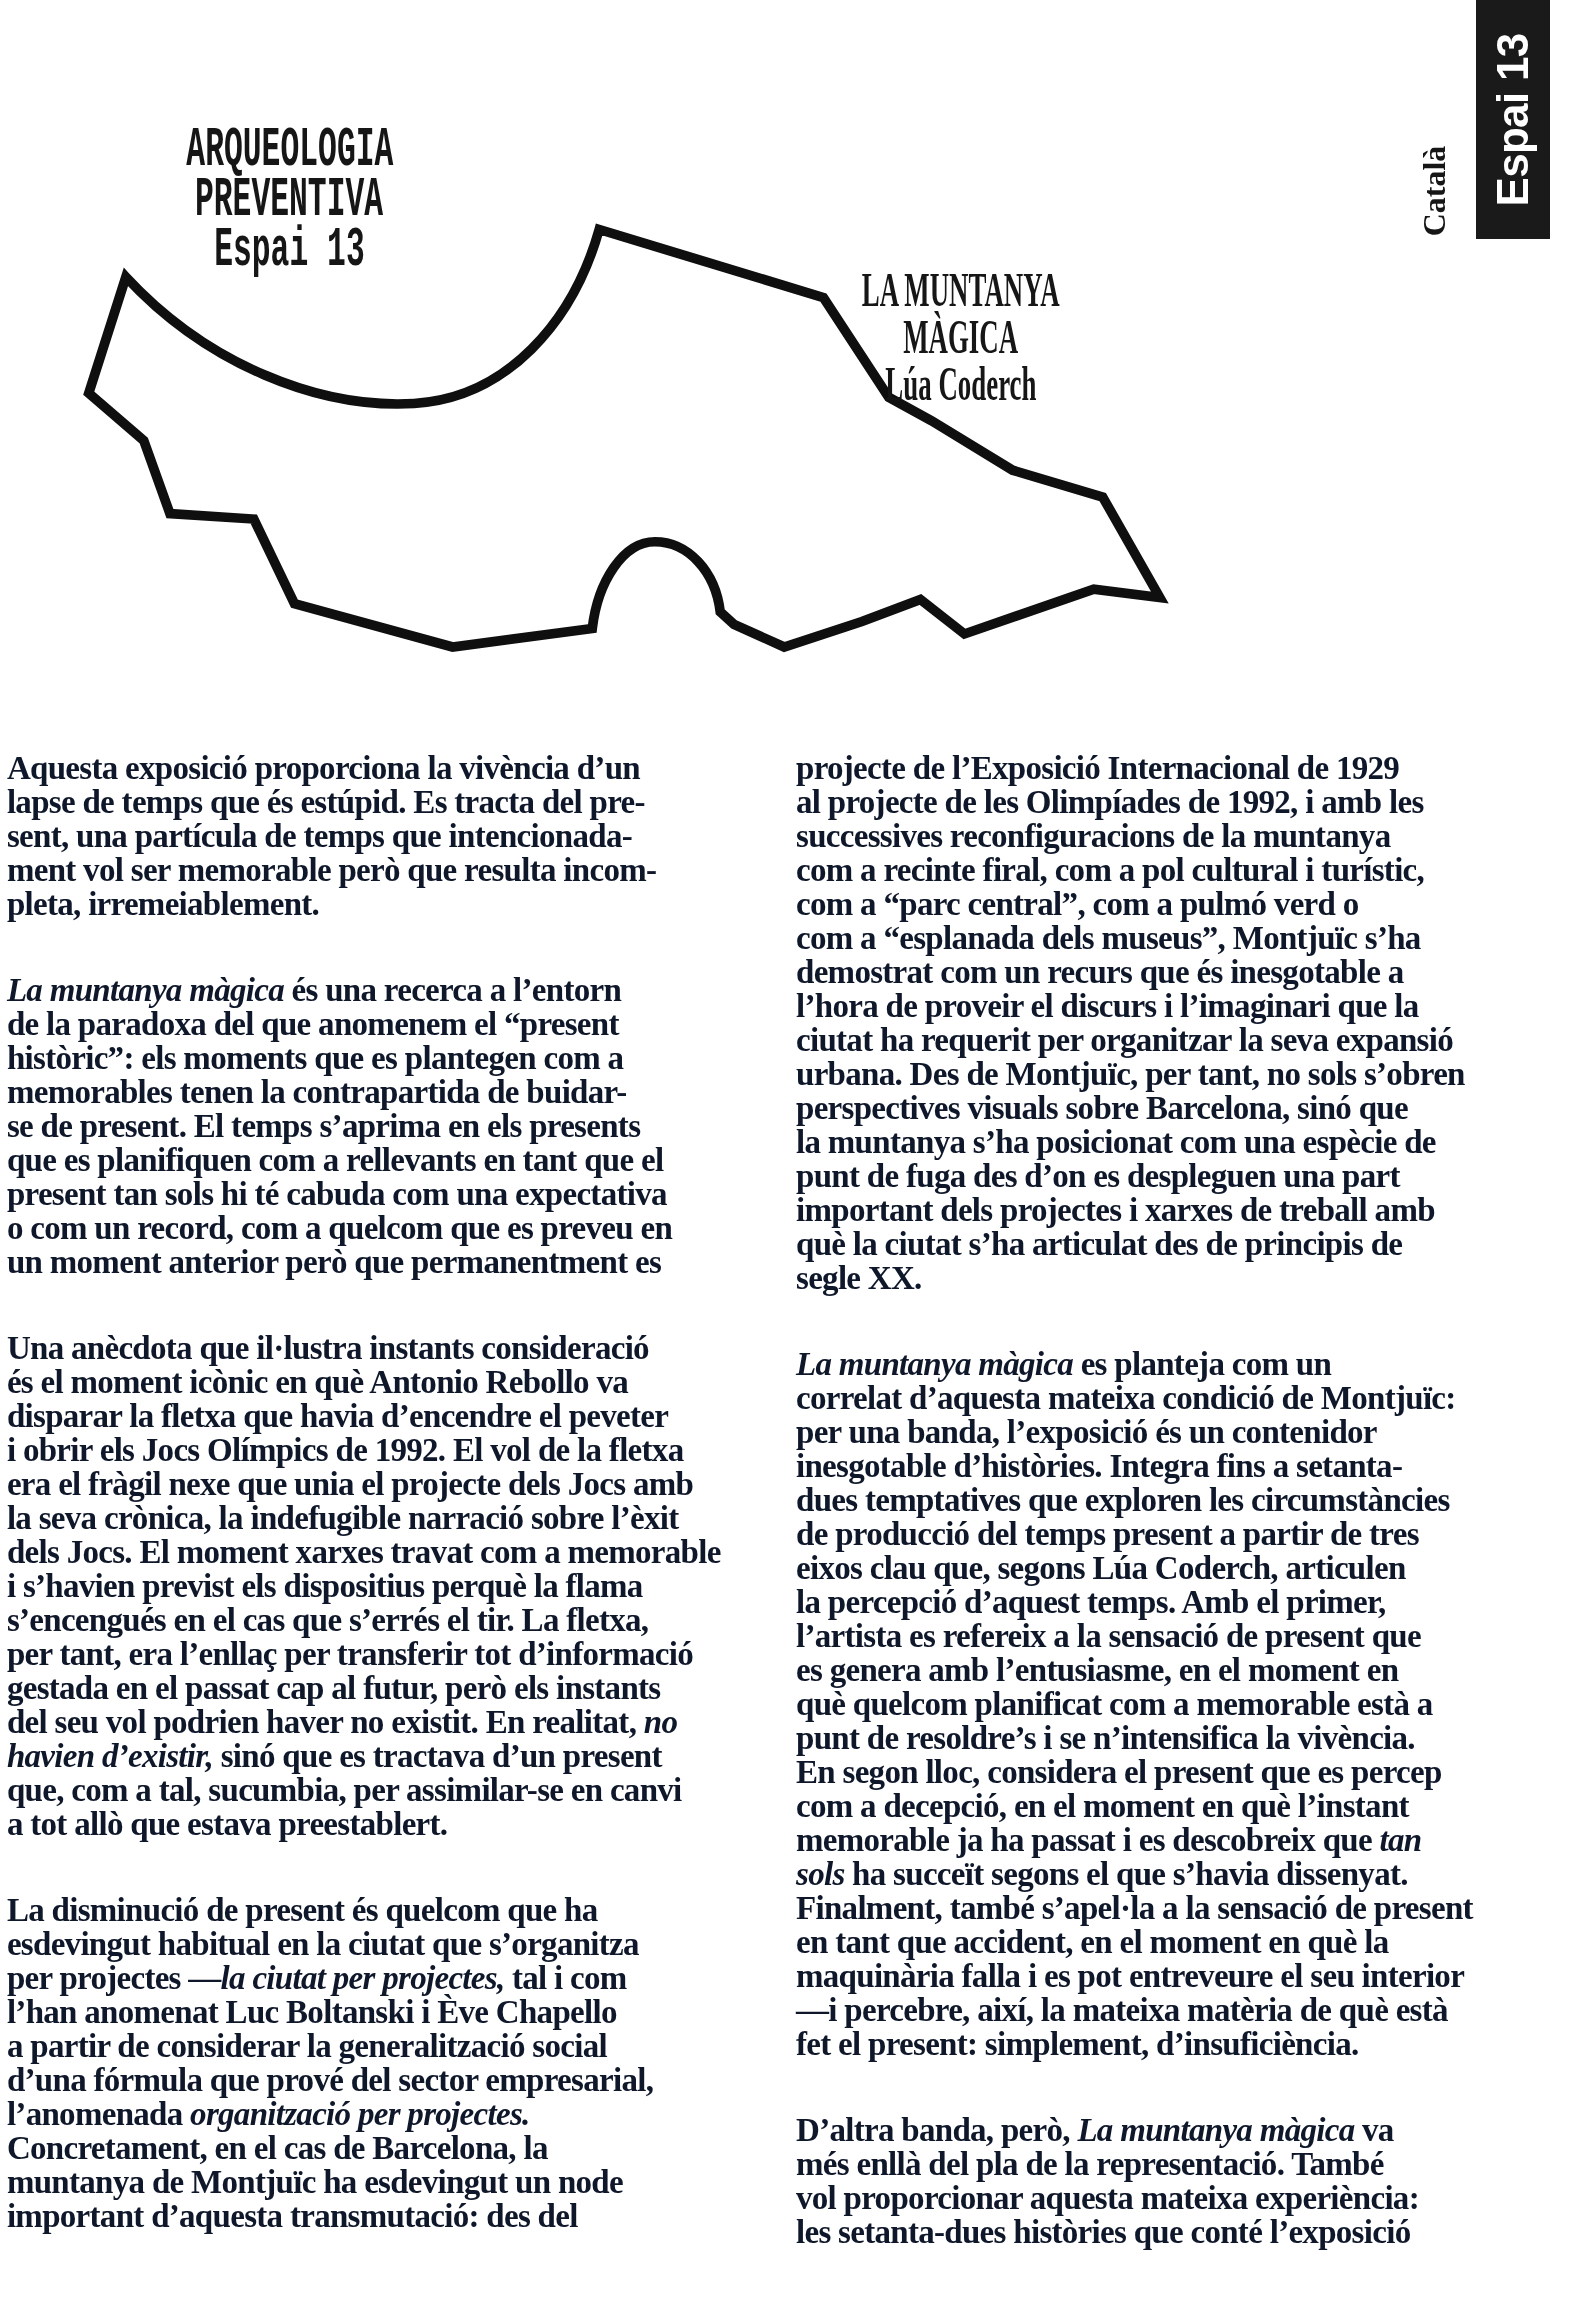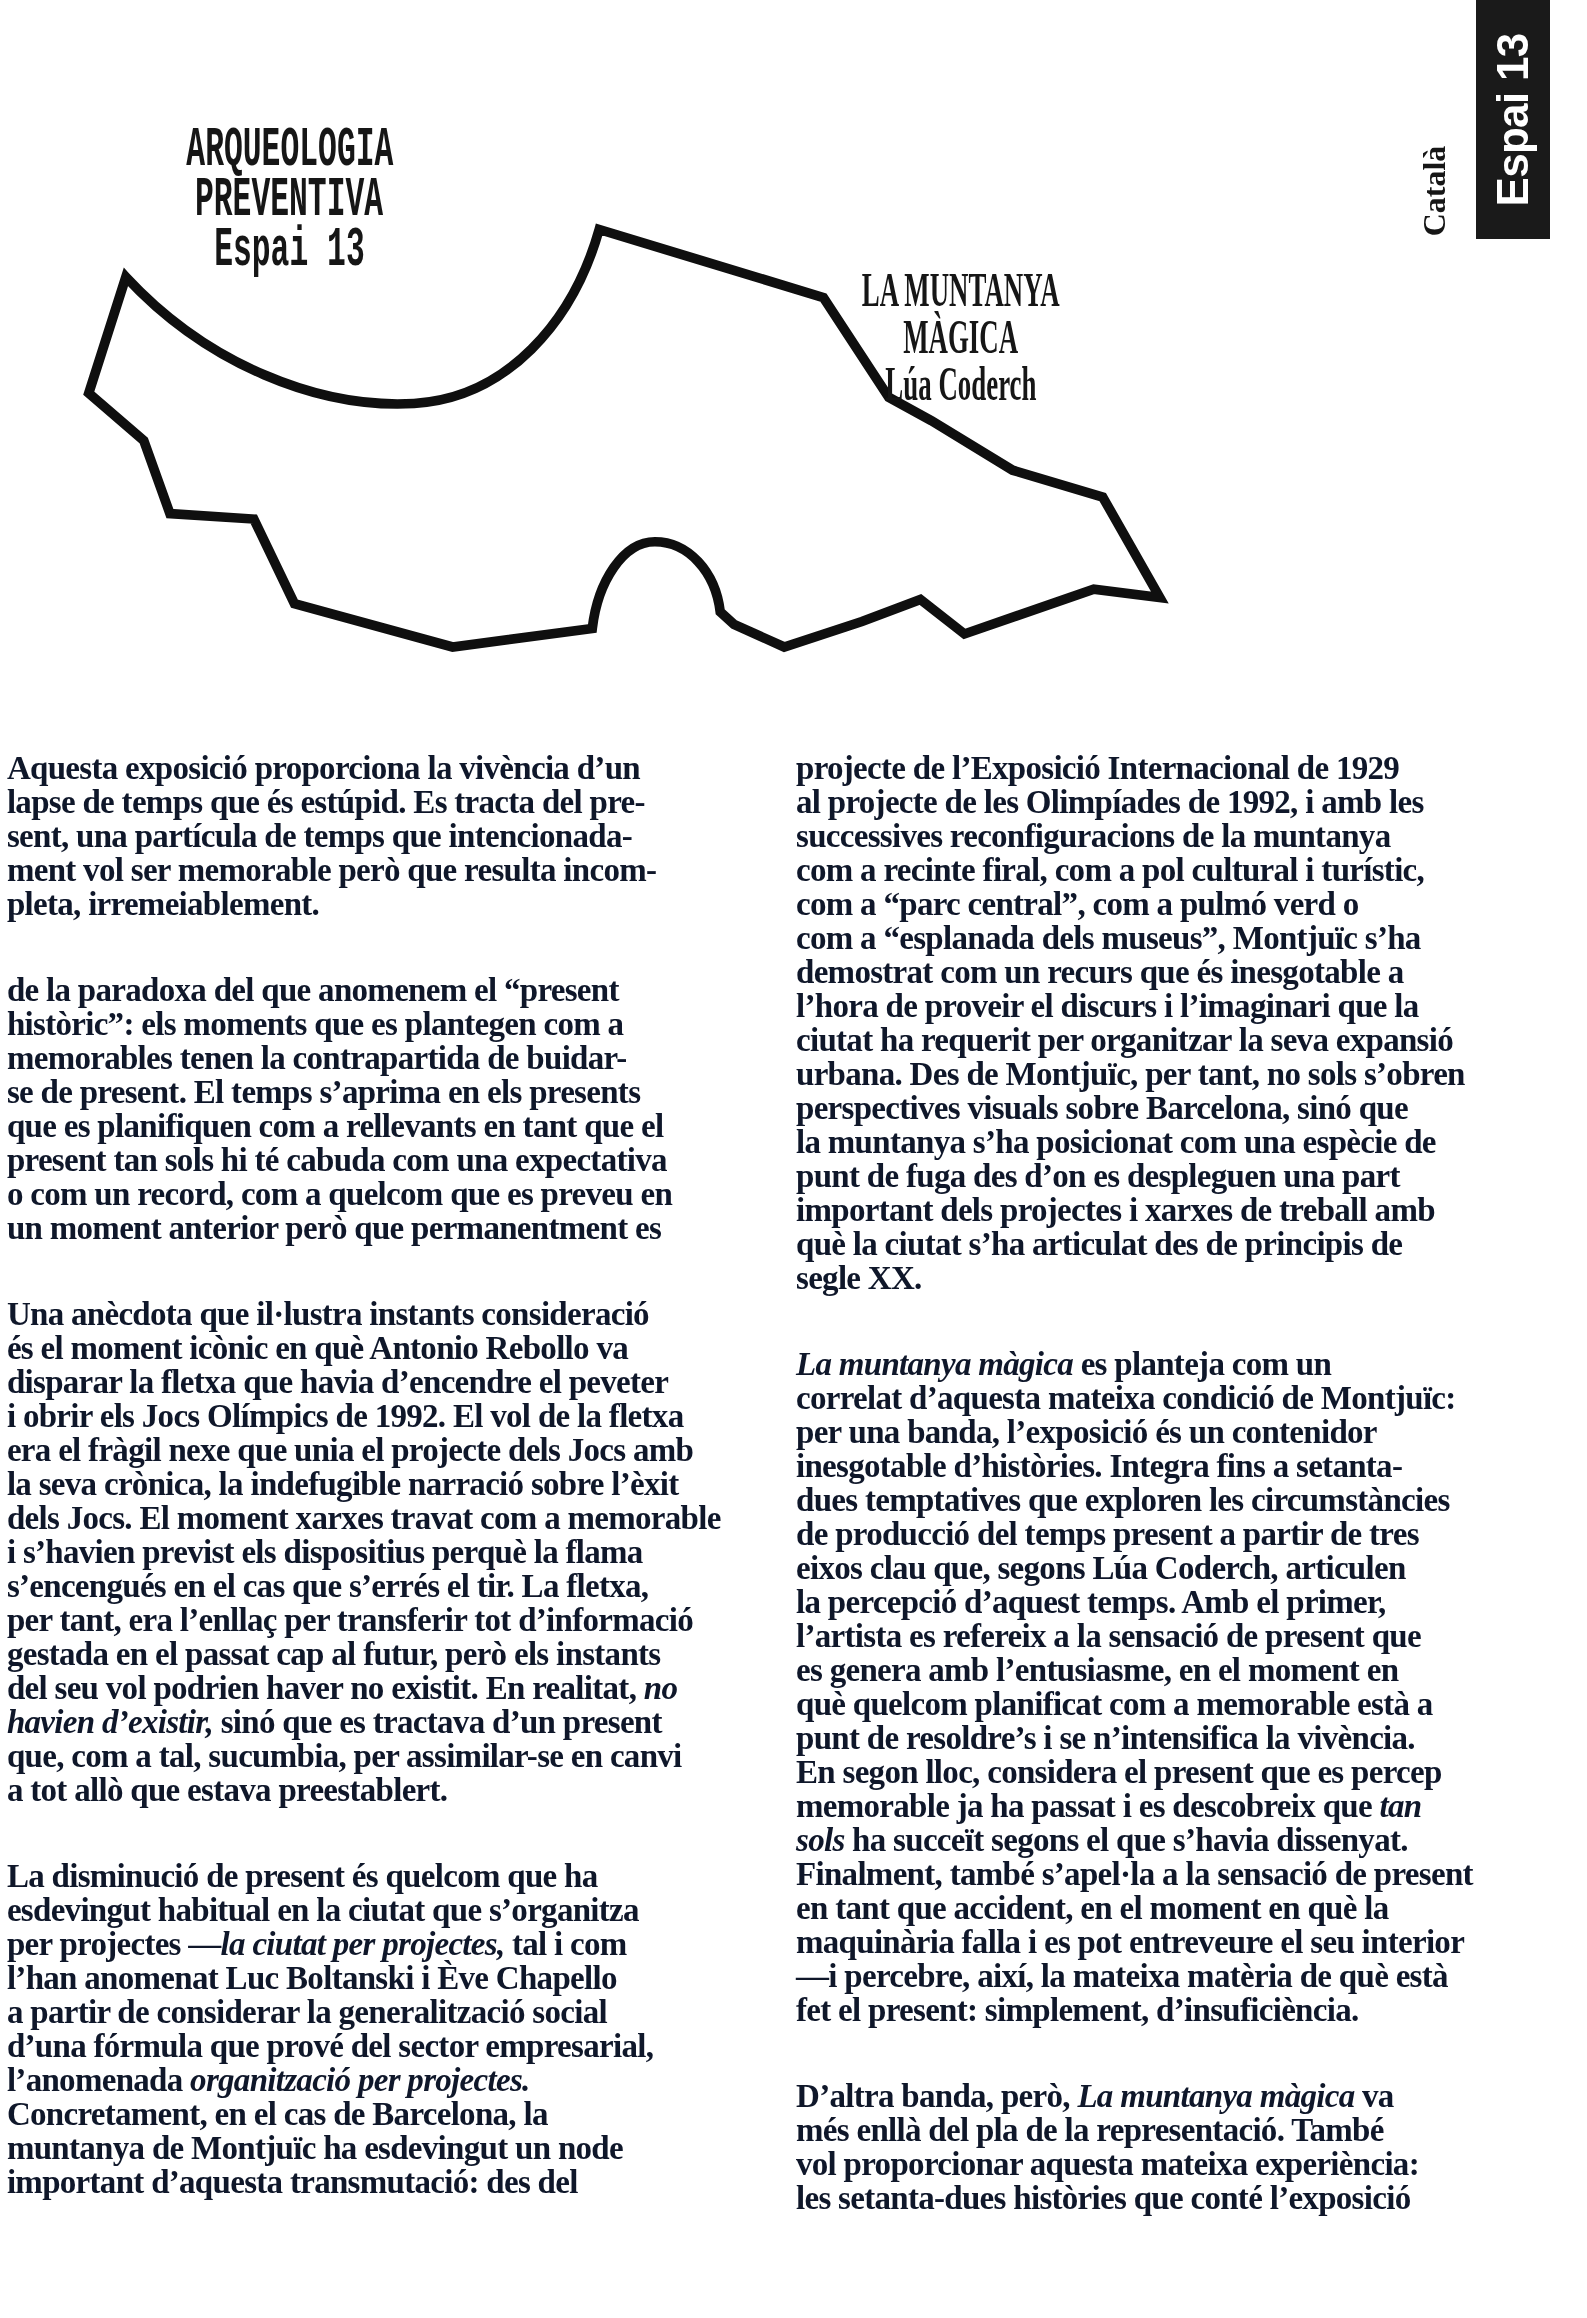--- a/index.html
+++ b/index.html
@@ -97,20 +97,21 @@
 
   <div class="col col-left">
       <div class="para">
         <div class="ln"><span>Aquesta exposició proporciona la vivència d’un</span></div>
         <div class="ln"><span>lapse de temps que és estúpid. Es tracta del pre-</span></div>
         <div class="ln"><span>sent, una partícula de temps que intencionada-</span></div>
         <div class="ln"><span>ment vol ser memorable però que resulta incom-</span></div>
         <div class="ln"><span>pleta, irremeiablement.</span></div>
       </div>
       <div class="para">
+        <div class="ln"><span class="it">La muntanya màgica</span><span> és una recerca a l’entorn</span></div>
         <div class="ln"><span>de la paradoxa del que anomenem el “present</span></div>
         <div class="ln"><span>històric”: els moments que es plantegen com a</span></div>
         <div class="ln"><span>memorables tenen la contrapartida de buidar-</span></div>
         <div class="ln"><span>se de present. El temps s’aprima en els presents</span></div>
         <div class="ln"><span>que es planifiquen com a rellevants en tant que el</span></div>
         <div class="ln"><span>present tan sols hi té cabuda com una expectativa</span></div>
         <div class="ln"><span>o com un record, com a quelcom que es preveu en</span></div>
         <div class="ln"><span>un moment anterior però que permanentment es</span></div>
       </div>
       <div class="para">
@@ -169,20 +170,21 @@
         <div class="ln"><span>inesgotable d’històries. Integra fins a setanta-</span></div>
         <div class="ln"><span>dues temptatives que exploren les circumstàncies</span></div>
         <div class="ln"><span>de producció del temps present a partir de tres</span></div>
         <div class="ln"><span>eixos clau que, segons Lúa Coderch, articulen</span></div>
         <div class="ln"><span>la percepció d’aquest temps. Amb el primer,</span></div>
         <div class="ln"><span>l’artista es refereix a la sensació de present que</span></div>
         <div class="ln"><span>es genera amb l’entusiasme, en el moment en</span></div>
         <div class="ln"><span>què quelcom planificat com a memorable està a</span></div>
         <div class="ln"><span>punt de resoldre’s i se n’intensifica la vivència.</span></div>
         <div class="ln"><span>En segon lloc, considera el present que es percep</span></div>
+        <div class="ln"><span>com a decepció, en el moment en què l’instant</span></div>
         <div class="ln"><span>memorable ja ha passat i es descobreix que </span><span class="it">tan</span></div>
         <div class="ln"><span class="it">sols</span><span> ha succeït segons el que s’havia dissenyat.</span></div>
         <div class="ln"><span>Finalment, també s’apel·la a la sensació de present</span></div>
         <div class="ln"><span>en tant que accident, en el moment en què la</span></div>
         <div class="ln"><span>maquinària falla i es pot entreveure el seu interior</span></div>
         <div class="ln"><span>—i percebre, així, la mateixa matèria de què està</span></div>
         <div class="ln"><span>fet el present: simplement, d’insuficiència.</span></div>
       </div>
       <div class="para">
         <div class="ln"><span>D’altra banda, però, </span><span class="it">La muntanya màgica</span><span> va</span></div>

